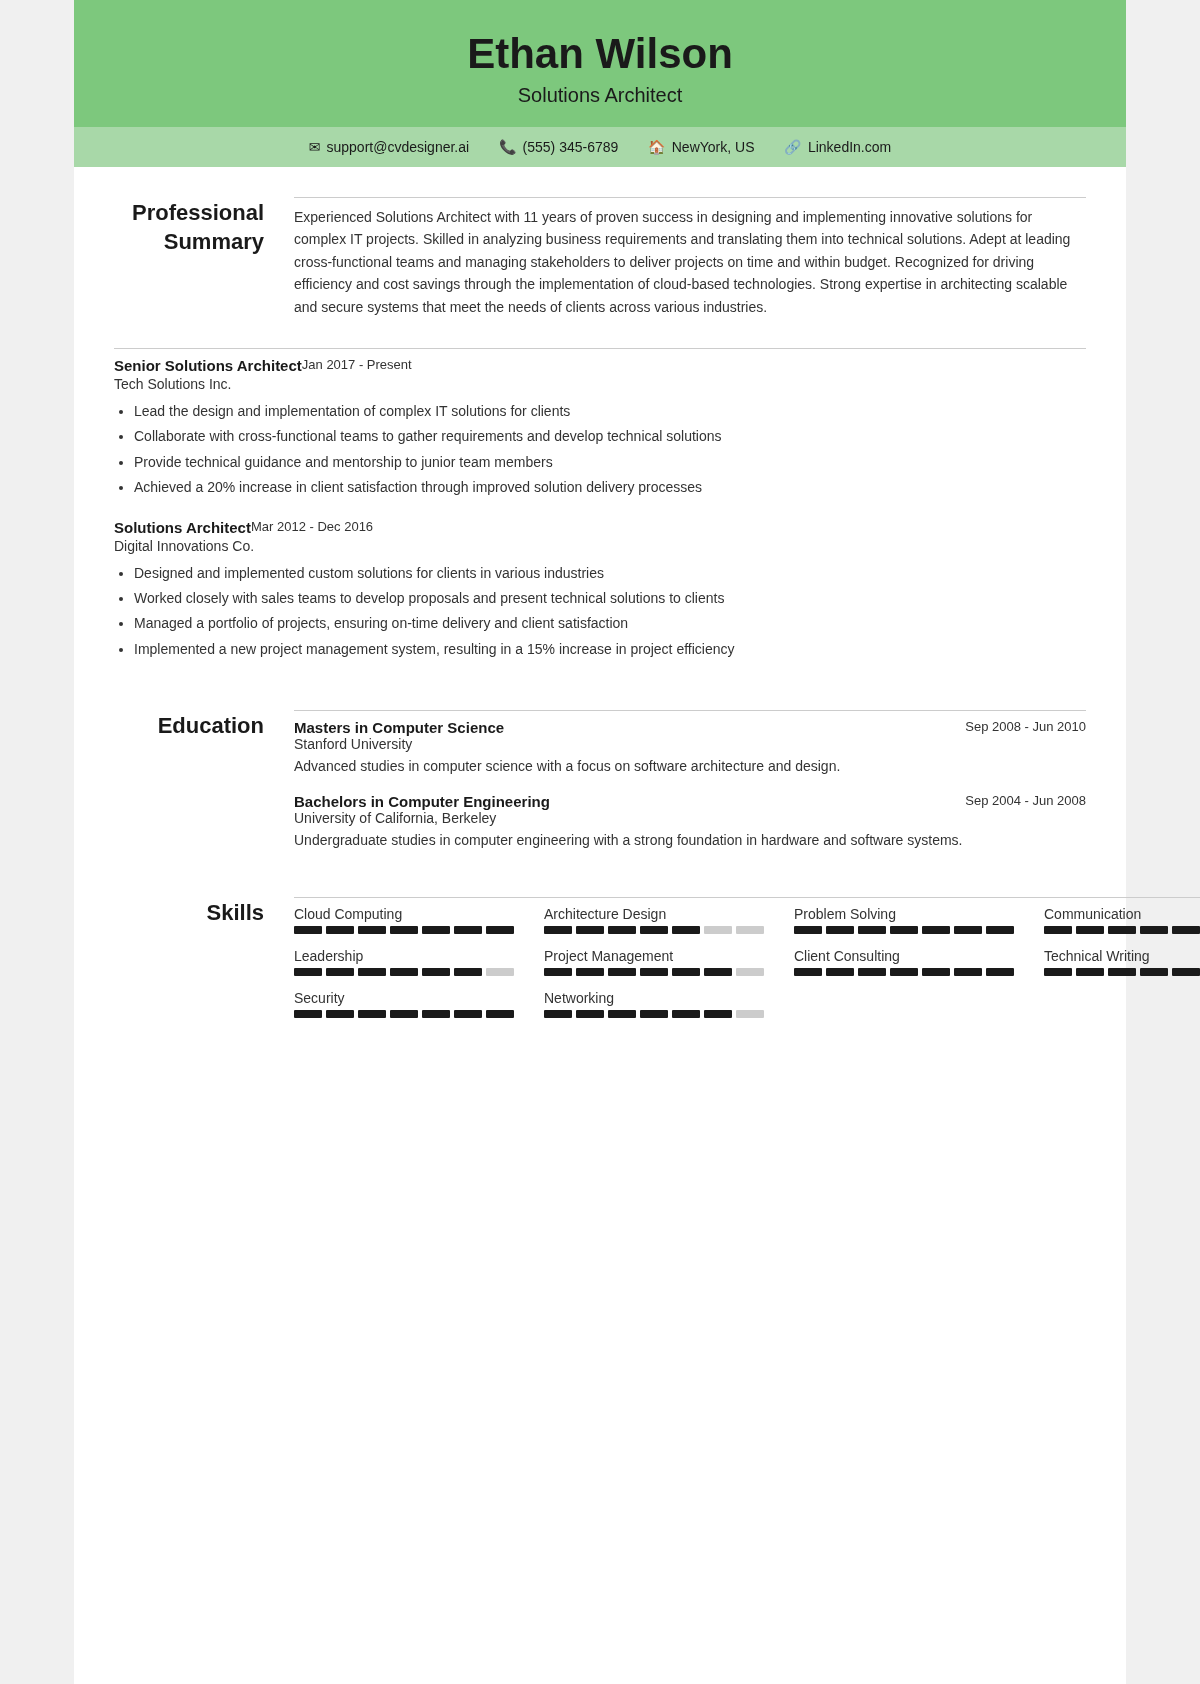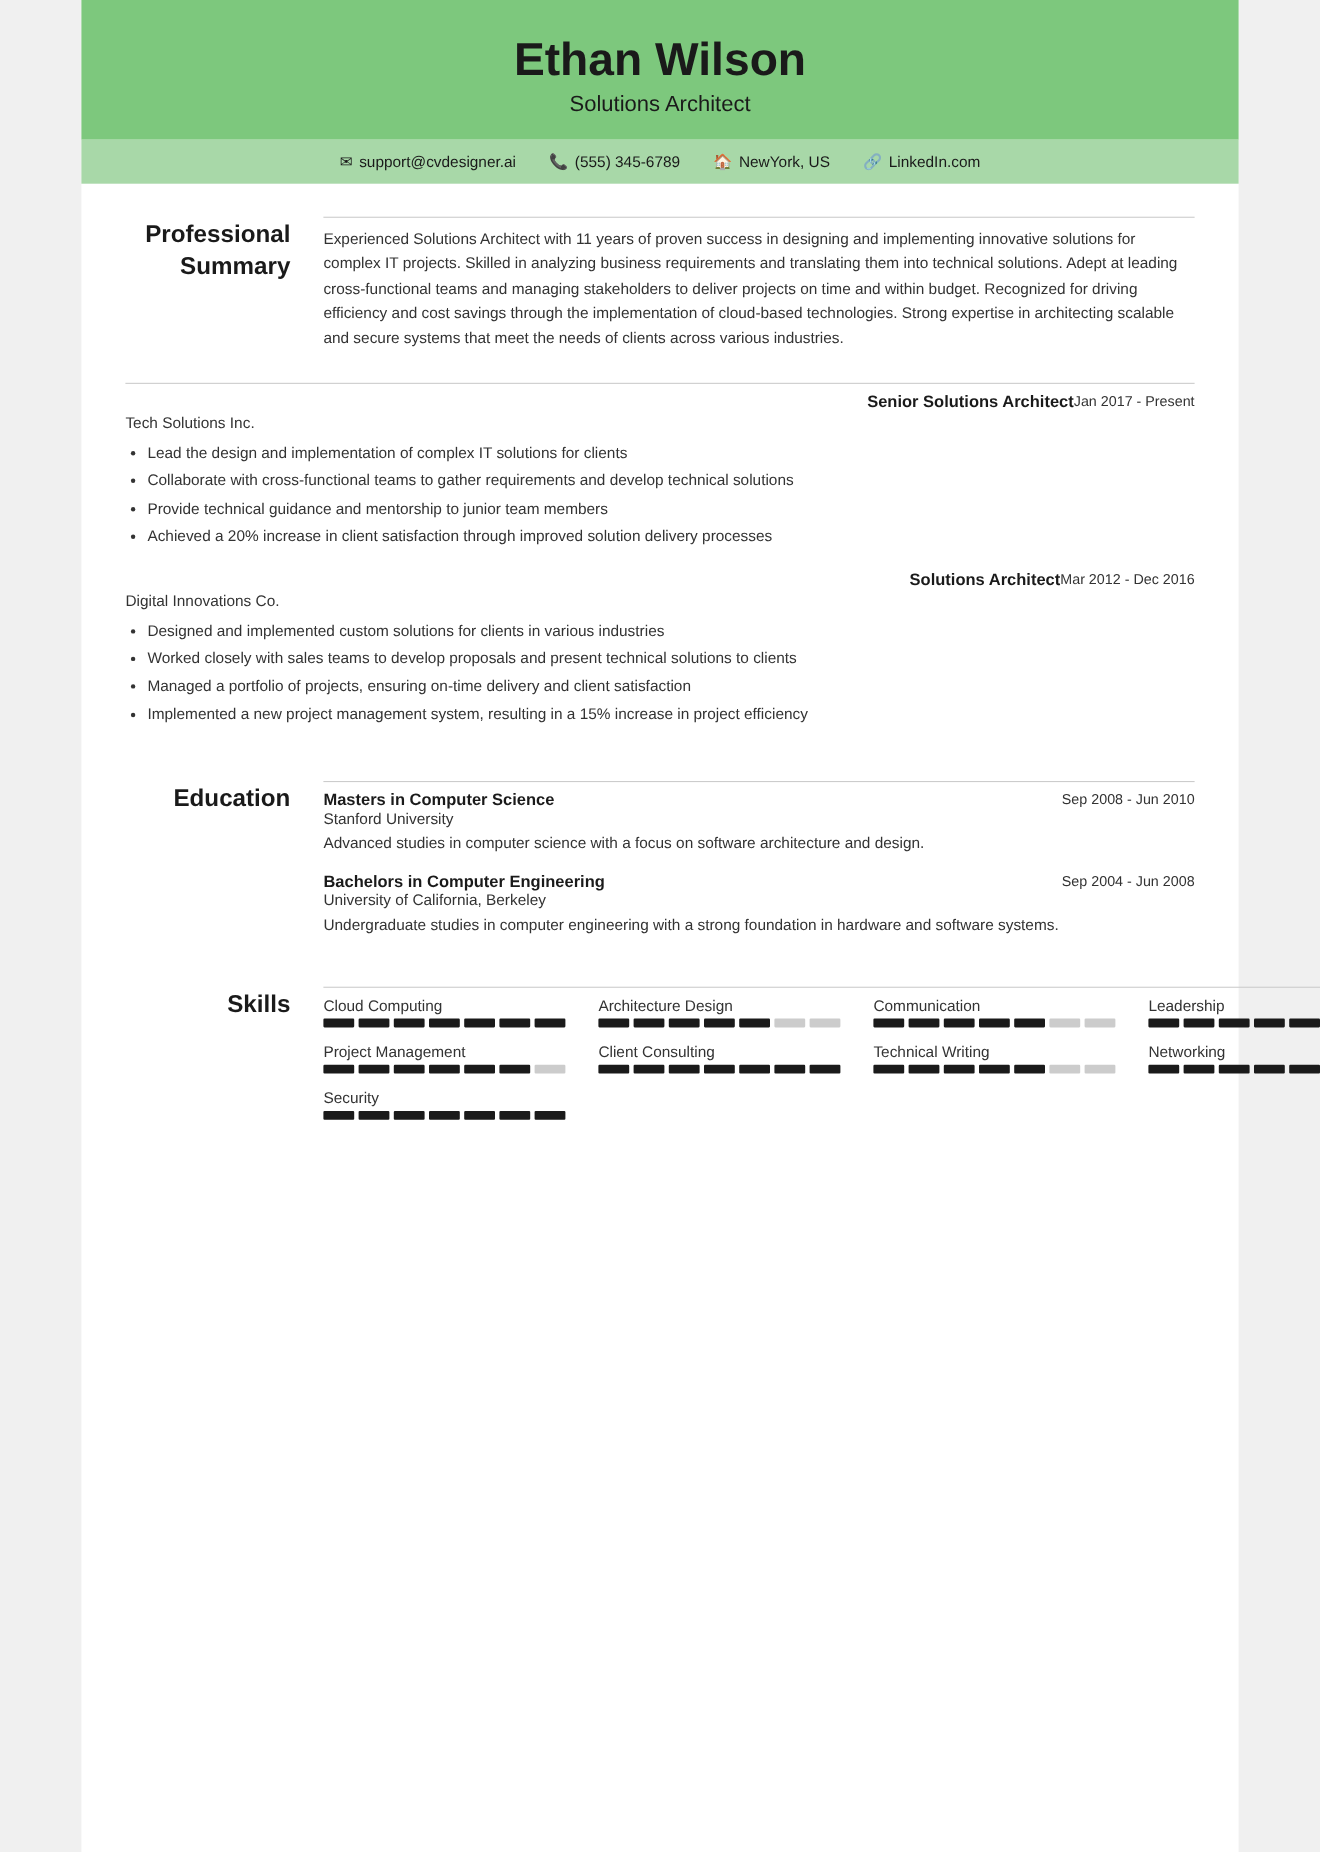--- a/index.html
+++ b/index.html
@@ -77,21 +77,21 @@
     .summary-text {
       font-size: 14px;
       line-height: 1.6;
       color: #333;
     }
     .job-entry {
       margin-bottom: 20px;
     }
     .job-header {
       display: flex;
-      justify-content: flex-end;
+      justify-content: flex-start;
       align-items: flex-start;
       margin-bottom: 2px;
     }
     .job-title {
       font-weight: bold;
       font-size: 15px;
       color: #1a1a1a;
     }
     .job-dates {
       font-size: 13px;
@@ -294,20 +294,32 @@
                 <div class="skill-segment filled"></div>
                 <div class="skill-segment filled"></div>
                 <div class="skill-segment filled"></div>
                 <div class="skill-segment filled"></div>
                 <div class="skill-segment filled"></div>
                 <div class="skill-segment empty"></div>
                 <div class="skill-segment empty"></div>
               </div>
             </div>
             <div class="skill-item">
+              <div class="skill-name">Problem Solving</div>
+              <div class="skill-bar-container">
+                <div class="skill-segment filled"></div>
+                <div class="skill-segment filled"></div>
+                <div class="skill-segment filled"></div>
+                <div class="skill-segment filled"></div>
+                <div class="skill-segment filled"></div>
+                <div class="skill-segment filled"></div>
+                <div class="skill-segment filled"></div>
+              </div>
+            </div>
+            <div class="skill-item">
               <div class="skill-name">Communication</div>
               <div class="skill-bar-container">
                 <div class="skill-segment filled"></div>
                 <div class="skill-segment filled"></div>
                 <div class="skill-segment filled"></div>
                 <div class="skill-segment filled"></div>
                 <div class="skill-segment filled"></div>
                 <div class="skill-segment empty"></div>
                 <div class="skill-segment empty"></div>
               </div>
@@ -354,41 +366,41 @@
                 <div class="skill-segment filled"></div>
                 <div class="skill-segment filled"></div>
                 <div class="skill-segment filled"></div>
                 <div class="skill-segment filled"></div>
                 <div class="skill-segment filled"></div>
                 <div class="skill-segment empty"></div>
                 <div class="skill-segment empty"></div>
               </div>
             </div>
             <div class="skill-item">
+              <div class="skill-name">Security</div>
+              <div class="skill-bar-container">
+                <div class="skill-segment filled"></div>
+                <div class="skill-segment filled"></div>
+                <div class="skill-segment filled"></div>
+                <div class="skill-segment filled"></div>
+                <div class="skill-segment filled"></div>
+                <div class="skill-segment filled"></div>
+                <div class="skill-segment filled"></div>
+              </div>
+            </div>
+            <div class="skill-item">
               <div class="skill-name">Networking</div>
               <div class="skill-bar-container">
                 <div class="skill-segment filled"></div>
                 <div class="skill-segment filled"></div>
                 <div class="skill-segment filled"></div>
                 <div class="skill-segment filled"></div>
                 <div class="skill-segment filled"></div>
                 <div class="skill-segment filled"></div>
                 <div class="skill-segment empty"></div>
-              </div>
-            </div>
-            <div class="skill-item">
-              <div class="skill-name">Security</div>
-              <div class="skill-bar-container">
-                <div class="skill-segment filled"></div>
-                <div class="skill-segment filled"></div>
-                <div class="skill-segment filled"></div>
-                <div class="skill-segment filled"></div>
-                <div class="skill-segment filled"></div>
-                <div class="skill-segment filled"></div>
-                <div class="skill-segment filled"></div>
               </div>
             </div>
           </div>
       </div>
     </div>
 
   </div>
 </div>
 
 </body></html>

